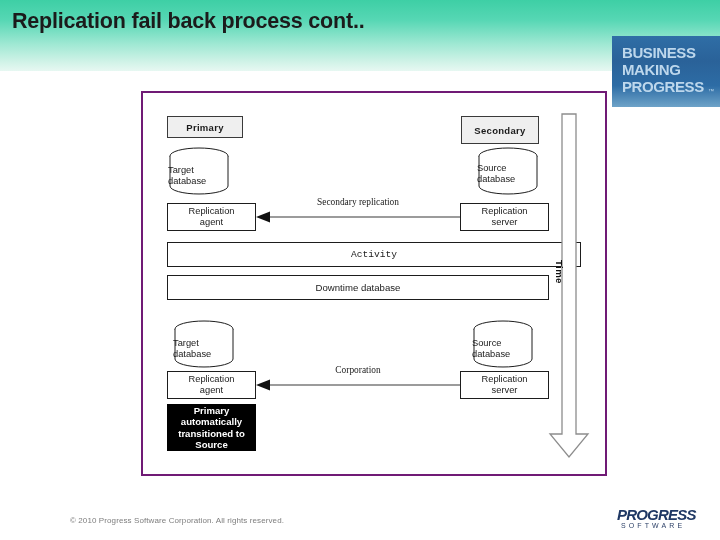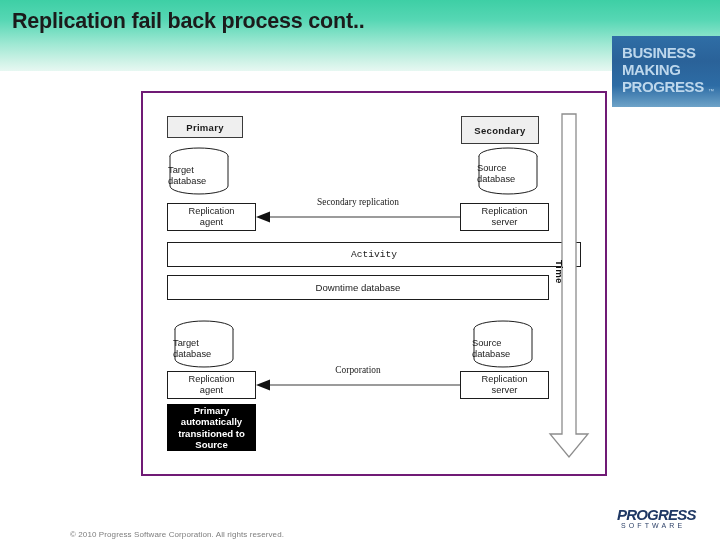--- a/index.html
+++ b/index.html
@@ -174,21 +174,20 @@
     font-size: 12px;
     color: #000000;
     margin-top: 33px;
   }
   #copyright {
     position: absolute;
     left: 70px; top: 516px;
     font-size: 8px;
     color: #7d7d7d;
     letter-spacing: 0.1px;
-    margin-top: 14px;
   }
   #footer-logo {
     position: absolute;
     left: 617px; top: 506px;
     width: 96px; height: 26px;
   }
   #footer-logo-word {
     position: absolute;
     left: 0; top: 0;
     font-size: 15px;

